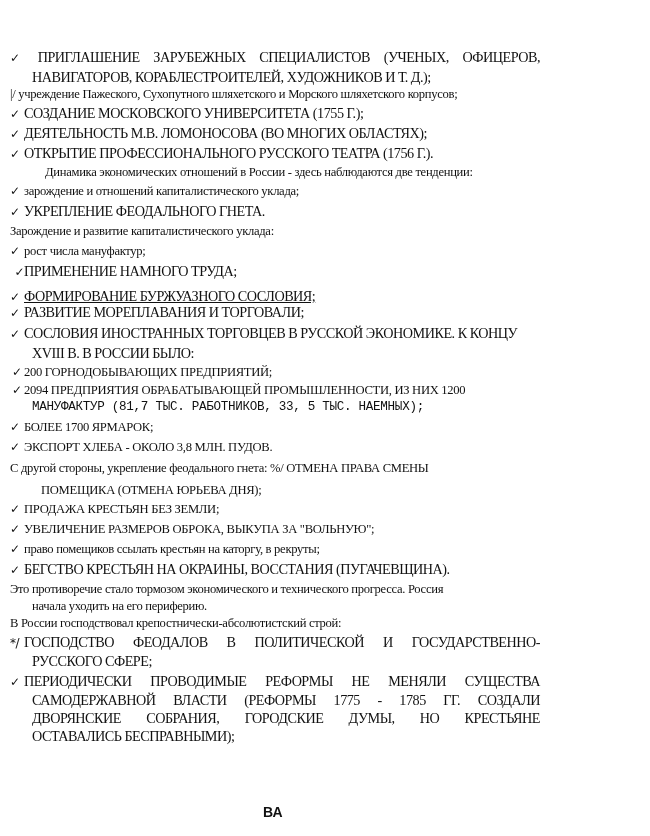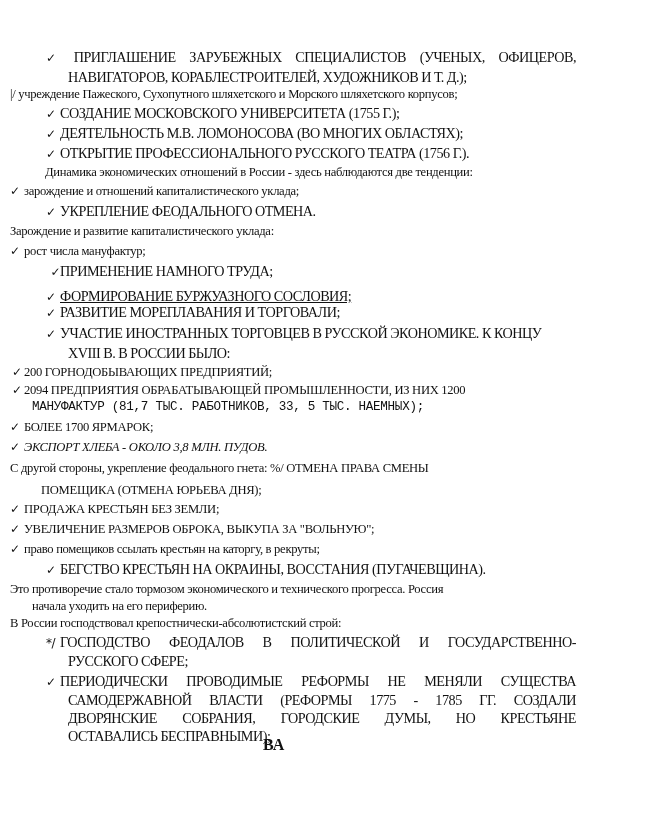--- a/index.html
+++ b/index.html
@@ -1,51 +1,51 @@
 <!DOCTYPE html>
 <html><head>
 <meta charset="utf-8">
 <style>
   html, body { margin: 0; padding: 0; background: #ffffff; }
   body { width: 650px; height: 836px; position: relative; overflow: hidden;
          font-family: "Liberation Serif", "DejaVu Serif", serif; color: #111; }
   .line { position: absolute; left: 10px; white-space: nowrap; line-height: 1; }
-  .big { font-size: 14.2px; letter-spacing: -0.5px; margin-left: 36px; }
+  .big { font-size: 14.2px; letter-spacing: -0.5px; }
   .small { font-size: 12.6px; letter-spacing: -0.3px; }
   .chk { display: inline-block; width: 14px; font-family: "DejaVu Sans", sans-serif; font-size: 12px; }
   .ind { left: 32px; }
   .just { width: 530px; text-align: justify; text-align-last: justify; }
-  .footer { position: absolute; left: 263px; top: 736px; font-family: Liberation Serif, serif;
-            font-weight: bold; font-size: 16px; }
+  .footer { position: absolute; left: 263px; top: 804px; font-family: Liberation Sans, sans-serif;
+            font-weight: bold; font-size: 14px; }
 </style>
 </head>
 <body>
 
 <div>
   <div class="line big just" style="top:50px;"><span class="chk">✓</span><span> ПРИГЛАШЕНИЕ ЗАРУБЕЖНЫХ СПЕЦИАЛИСТОВ (УЧЕНЫХ, ОФИЦЕРОВ,</span></div>
   <div class="line big ind" style="top:70px;">НАВИГАТОРОВ, КОРАБЛЕСТРОИТЕЛЕЙ, ХУДОЖНИКОВ И Т. Д.);</div>
   <div class="line small" style="top:88px;">|/ учреждение Пажеского, Сухопутного шляхетского и Морского шляхетского корпусов;</div>
   <div class="line big" style="top:106px;"><span class="chk">✓</span><span>СОЗДАНИЕ МОСКОВСКОГО УНИВЕРСИТЕТА (1755 Г.);</span></div>
   <div class="line big" style="top:126px;"><span class="chk">✓</span><span>ДЕЯТЕЛЬНОСТЬ М.В. ЛОМОНОСОВА (ВО МНОГИХ ОБЛАСТЯХ);</span></div>
   <div class="line big" style="top:146px;"><span class="chk">✓</span><span>ОТКРЫТИЕ ПРОФЕССИОНАЛЬНОГО РУССКОГО ТЕАТРА (1756 Г.).</span></div>
   <div class="line small" style="top:166px;margin-left:35px;">Динамика экономических отношений в России - здесь наблюдаются две тенденции:</div>
   <div class="line small" style="top:185px;"><span class="chk">✓</span><span>зарождение и отношений капиталистического уклада;</span></div>
-  <div class="line big" style="top:204px;"><span class="chk">✓</span><span>УКРЕПЛЕНИЕ ФЕОДАЛЬНОГО ОТМЕНА.</span></div>
+  <div class="line big" style="top:204px;"><span class="chk">✓</span><span>УКРЕПЛЕНИЕ ФЕОДАЛЬНОГО ГНЕТА.</span></div>
   <div class="line small" style="top:225px;">Зарождение и развитие капиталистического уклада:</div>
   <div class="line small" style="top:245px;"><span class="chk">✓</span><span>рост числа мануфактур;</span></div>
   <div class="line big" style="top:264px;text-align:right;"><span class="chk">✓</span><span>ПРИМЕНЕНИЕ НАМНОГО ТРУДА;</span></div>
   <div class="line big" style="top:289px;text-decoration:underline;"><span class="chk">✓</span><span>ФОРМИРОВАНИЕ БУРЖУАЗНОГО СОСЛОВИЯ;</span></div>
   <div class="line big" style="top:305px;"><span class="chk">✓</span><span>РАЗВИТИЕ МОРЕПЛАВАНИЯ И ТОРГОВАЛИ;</span></div>
-  <div class="line big" style="top:326px;"><span class="chk">✓</span><span>УЧАСТИЕ ИНОСТРАННЫХ ТОРГОВЦЕВ В РУССКОЙ ЭКОНОМИКЕ. К КОНЦУ</span></div>
+  <div class="line big" style="top:326px;"><span class="chk">✓</span><span>СОСЛОВИЯ ИНОСТРАННЫХ ТОРГОВЦЕВ В РУССКОЙ ЭКОНОМИКЕ. К КОНЦУ</span></div>
   <div class="line big ind" style="top:346px;">XVIII В. В РОССИИ БЫЛО:</div>
   <div class="line small" style="top:366px;text-align:center;"><span class="chk">✓</span><span>200 ГОРНОДОБЫВАЮЩИХ ПРЕДПРИЯТИЙ;</span></div>
   <div class="line small" style="top:384px;text-align:center;"><span class="chk">✓</span><span>2094 ПРЕДПРИЯТИЯ ОБРАБАТЫВАЮЩЕЙ ПРОМЫШЛЕННОСТИ, ИЗ НИХ 1200</span></div>
   <div class="line small ind" style="top:401px;font-family:Liberation Mono, monospace;">МАНУФАКТУР (81,7 ТЫС. РАБОТНИКОВ, 33, 5 ТЫС. НАЕМНЫХ);</div>
   <div class="line small" style="top:421px;"><span class="chk">✓</span><span>БОЛЕЕ 1700 ЯРМАРОК;</span></div>
-  <div class="line small" style="top:441px;font-style:italic;"><span class="chk">✓</span><span>ЭКСПОРТ ХЛЕБА - ОКОЛО 3,8 МЛН. ПУДОВ.</span></div>
+  <div class="line small" style="top:441px;"><span class="chk">✓</span><span>ЭКСПОРТ ХЛЕБА - ОКОЛО 3,8 МЛН. ПУДОВ.</span></div>
   <div class="line small" style="top:462px;">С другой стороны, укрепление феодального гнета: %/ ОТМЕНА ПРАВА СМЕНЫ</div>
   <div class="line small ind" style="top:484px;margin-left:9px;">ПОМЕЩИКА (ОТМЕНА ЮРЬЕВА ДНЯ);</div>
   <div class="line small" style="top:503px;"><span class="chk">✓</span><span>ПРОДАЖА КРЕСТЬЯН БЕЗ ЗЕМЛИ;</span></div>
   <div class="line small" style="top:523px;"><span class="chk">✓</span><span>УВЕЛИЧЕНИЕ РАЗМЕРОВ ОБРОКА, ВЫКУПА ЗА "ВОЛЬНУЮ";</span></div>
   <div class="line small" style="top:543px;"><span class="chk">✓</span><span>право помещиков ссылать крестьян на каторгу, в рекруты;</span></div>
   <div class="line big" style="top:562px;"><span class="chk">✓</span><span>БЕГСТВО КРЕСТЬЯН НА ОКРАИНЫ, ВОССТАНИЯ (ПУГАЧЕВЩИНА).</span></div>
   <div class="line small" style="top:583px;">Это противоречие стало тормозом экономического и технического прогресса. Россия</div>
   <div class="line small ind" style="top:600px;">начала уходить на его периферию.</div>
   <div class="line small" style="top:617px;">В России господствовал крепостнически-абсолютистский строй:</div>
   <div class="line big just" style="top:635px;"><span class="chk">*/</span><span>ГОСПОДСТВО ФЕОДАЛОВ В ПОЛИТИЧЕСКОЙ И ГОСУДАРСТВЕННО-</span></div>

